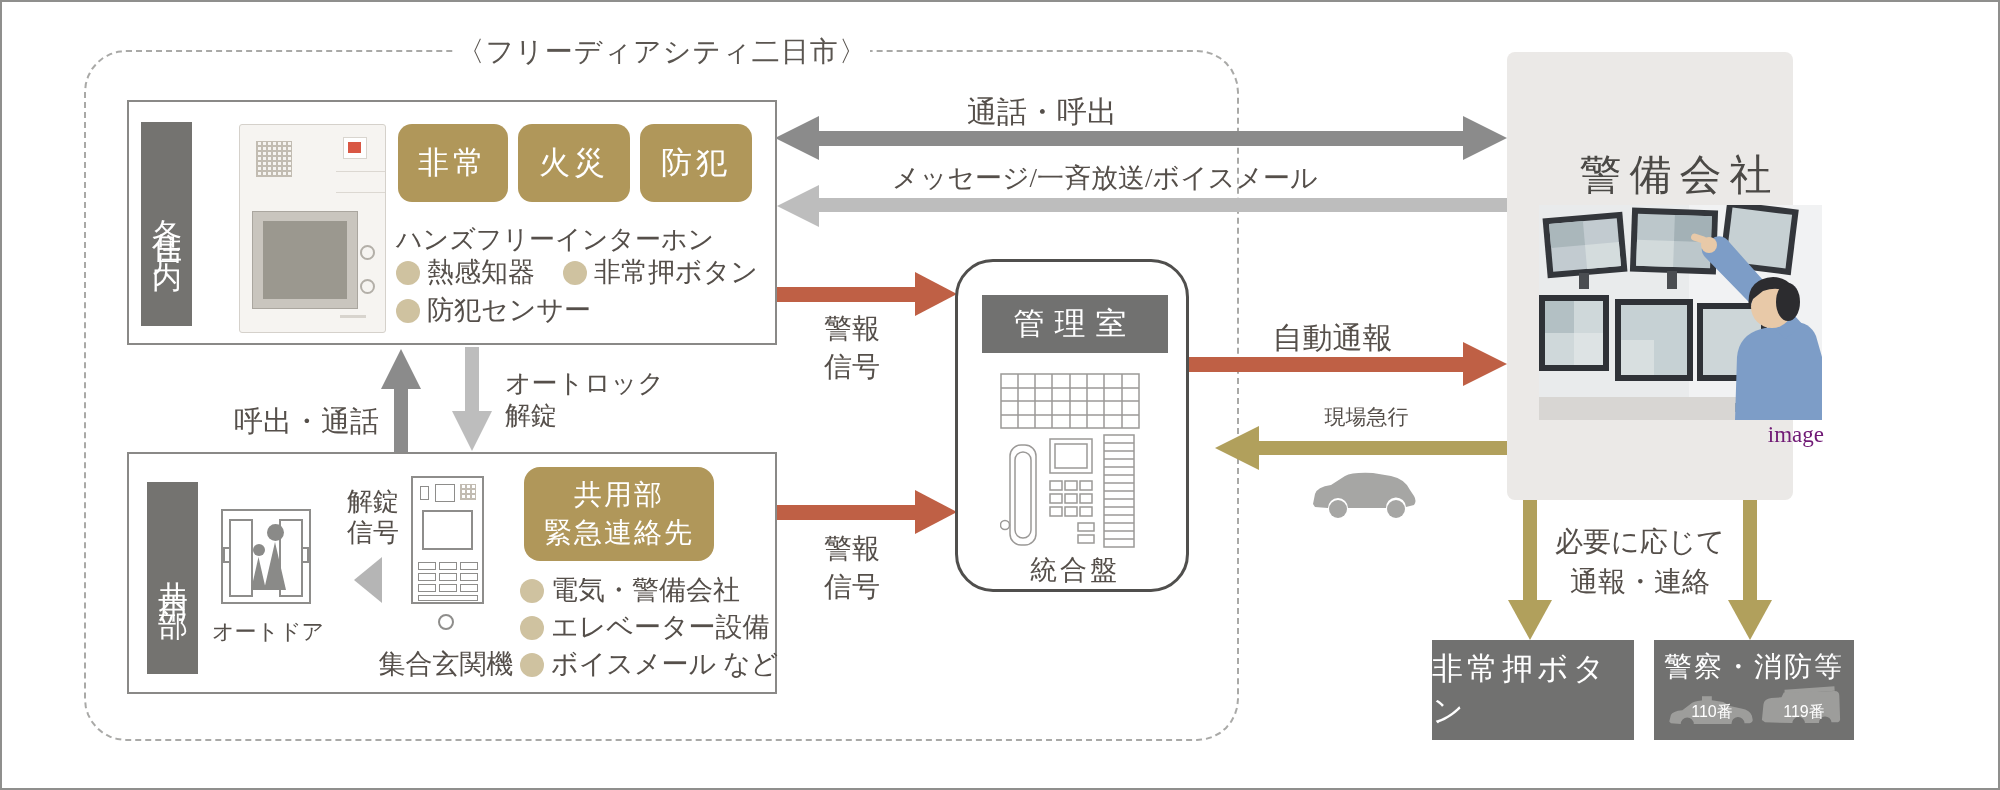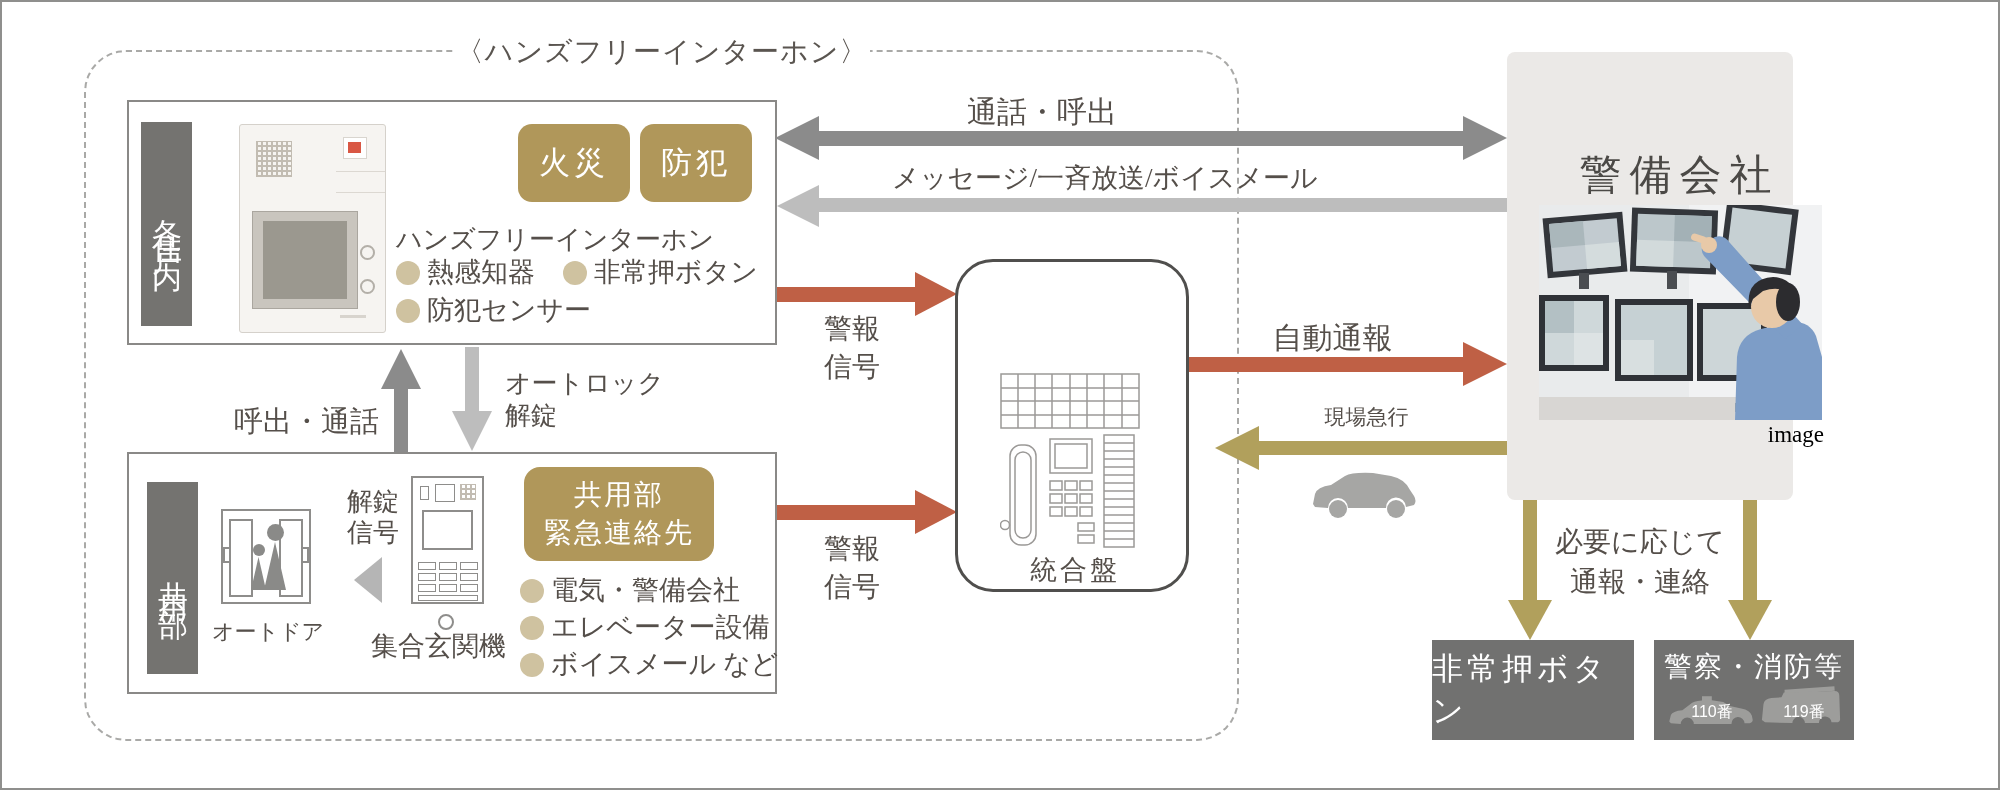--- a/index.html
+++ b/index.html
@@ -35,39 +35,40 @@
   .grid-dots{background-image:repeating-linear-gradient(0deg,#c2bcb2 0 2px,transparent 2px 5px),repeating-linear-gradient(90deg,#c2bcb2 0 2px,transparent 2px 5px);}
   .outline{border:2px solid #8e8d8b;box-sizing:border-box;background:#fff;}
   .outline1{border:1px solid #8e8d8b;box-sizing:border-box;background:#fff;}
 </style>
 </head>
 <body>
 
 <div id="canvas">
 
   <div class="abs dashed-frame"></div>
-  <div class="abs frame-title">〈ハンズフリーインターホン〉</div>
+  <div class="abs frame-title">〈フリーディアシティ二日市〉</div>
 
   <div class="abs wbox" style="left:125px;top:98px;width:650px;height:245px;">
     <div class="abs vlabel" style="left:12px;top:20px;width:51px;height:204px;">各住戸内</div>
 
     <div class="abs interphone" style="left:110px;top:22px;width:145px;height:207px;">
       <div class="abs grid-dots" style="left:16px;top:16px;width:36px;height:36px;"></div>
       <div class="abs" style="left:103px;top:12px;width:22px;height:20px;border:1px solid #d9d5cf;background:#fff;">
         <div class="abs" style="left:4px;top:4px;width:13px;height:11px;background:#d95744;"></div>
       </div>
       <div class="abs" style="left:96px;top:46px;width:49px;height:20px;border-top:1px solid #dcd8d2;border-bottom:1px solid #dcd8d2;"></div>
       <div class="abs" style="left:12px;top:86px;width:104px;height:96px;background:#c9c5be;border:1px solid #aaa69f;">
         <div class="abs" style="left:10px;top:9px;width:84px;height:78px;background:#9b988f;"></div>
       </div>
       <div class="abs" style="left:120px;top:120px;width:15px;height:15px;border:2px solid #b3afa8;border-radius:50%;box-sizing:border-box;"></div>
       <div class="abs" style="left:120px;top:154px;width:15px;height:15px;border:2px solid #b3afa8;border-radius:50%;box-sizing:border-box;"></div>
       <div class="abs" style="left:100px;top:190px;width:26px;height:3px;background:#d8d4ce;"></div>
     </div>
 
+    <div class="abs goldbtn" style="left:269px;top:22px;width:110px;height:78px;">非常</div>
     <div class="abs goldbtn" style="left:389px;top:22px;width:112px;height:78px;">火災</div>
     <div class="abs goldbtn" style="left:511px;top:22px;width:112px;height:78px;">防犯</div>
 
     <div class="abs lbl" style="left:267px;top:120px;font-size:26px;">ハンズフリーインターホン</div>
     <div class="abs feat" style="left:267px;top:152px;"><span class="bullet"></span><span>熱感知器</span></div>
     <div class="abs feat" style="left:434px;top:152px;"><span class="bullet"></span><span>非常押ボタン</span></div>
     <div class="abs feat" style="left:267px;top:190px;"><span class="bullet"></span><span>防犯センサー</span></div>
   </div>
 
   <div class="abs wbox" style="left:125px;top:450px;width:650px;height:242px;">
@@ -101,21 +102,21 @@
       <div class="abs outline1" style="left:47px;top:84px;width:18px;height:8px;"></div>
       <div class="abs outline1" style="left:5px;top:95px;width:18px;height:8px;"></div>
       <div class="abs outline1" style="left:26px;top:95px;width:18px;height:8px;"></div>
       <div class="abs outline1" style="left:47px;top:95px;width:18px;height:8px;"></div>
       <div class="abs outline1" style="left:5px;top:106px;width:18px;height:8px;"></div>
       <div class="abs outline1" style="left:26px;top:106px;width:18px;height:8px;"></div>
       <div class="abs outline1" style="left:47px;top:106px;width:18px;height:8px;"></div>
       <div class="abs outline1" style="left:5px;top:117px;width:60px;height:6px;"></div>
     </div>
     <div class="abs" style="left:309px;top:160px;width:16px;height:16px;border:2px solid #8e8d8b;border-radius:50%;box-sizing:border-box;"></div>
-    <div class="abs lbl" style="left:242px;top:174px;width:150px;text-align:left;font-size:27px;">集合玄関機</div>
+    <div class="abs lbl" style="left:242px;top:192px;width:150px;text-align:center;font-size:27px;">集合玄関機</div>
 
     <div class="abs goldbtn" style="left:395px;top:13px;width:190px;height:94px;border-radius:16px;flex-direction:column;font-size:28px;line-height:38px;letter-spacing:2px;">
       <div>共用部</div>
       <div>緊急連絡先</div>
     </div>
     <div class="abs feat" style="left:391px;top:118px;"><span class="bullet"></span><span>電気・警備会社</span></div>
     <div class="abs feat" style="left:391px;top:155px;"><span class="bullet"></span><span>エレベーター設備</span></div>
     <div class="abs feat" style="left:391px;top:192px;"><span class="bullet"></span><span>ボイスメール など</span></div>
   </div>
 
@@ -147,20 +148,21 @@
   </div>
 
   <div class="abs shaft" style="left:775px;top:503px;width:140px;height:15px;background:#bf6045;"></div>
   <div class="abs tri" style="left:913px;top:488px;border-left:42px solid #bf6045;border-top:22px solid transparent;border-bottom:22px solid transparent;"></div>
   <div class="abs lbl" style="left:791px;top:528px;width:118px;text-align:center;font-size:28px;line-height:38px;">
     <div>警報</div>
     <div>信号</div>
   </div>
 
   <div class="abs roundbox" style="left:953px;top:257px;width:234px;height:333px;">
+    <div class="abs darkhdr" style="left:24px;top:33px;width:186px;height:58px;">管理室</div>
     <svg class="abs" style="left:42px;top:111px;" width="140" height="178" viewBox="0 0 140 178">
       <g stroke="#9b9997" stroke-width="1.5" fill="none">
         <rect x="1" y="1" width="138" height="54"></rect>
         <line x1="18" y1="1" x2="18" y2="55"></line>
           <line x1="35" y1="1" x2="35" y2="55"></line>
           <line x1="52" y1="1" x2="52" y2="55"></line>
           <line x1="70" y1="1" x2="70" y2="55"></line>
           <line x1="87" y1="1" x2="87" y2="55"></line>
           <line x1="104" y1="1" x2="104" y2="55"></line>
           <line x1="122" y1="1" x2="122" y2="55"></line>
@@ -250,21 +252,21 @@
       <rect x="0" y="192" width="283" height="23" fill="#d8d6d3"></rect>
       <rect x="196" y="198" width="64" height="9" fill="#9aa0a4"></rect>
       <path d="M196,215 L198,152 Q200,130 222,124 L250,117 Q270,115 277,131 L283,152 L283,215 Z" fill="#7d9dc7"></path>
       <path d="M246,134 L166,52 Q159,44 167,37 L176,32 Q185,29 191,38 L264,120 Z" fill="#7d9dc7"></path>
       <circle cx="170" cy="40" r="8" fill="#e8c9a8"></circle>
       <rect x="152" y="30" width="16" height="7" rx="3.5" transform="rotate(18 160 33)" fill="#e8c9a8"></rect>
       <circle cx="233" cy="102" r="21" fill="#e8c9a8"></circle>
       <path d="M210,104 Q206,74 234,72 Q260,73 257,106 L250,90 Q242,80 224,86 L214,94 Z" fill="#2c2c2f"></path>
       <ellipse cx="249" cy="97" rx="12" ry="19" fill="#2c2c2f"></ellipse>
     </svg>
-    <div class="abs lbl" style="left:0;top:370px;width:317px;text-align:right;font-size:23px;color:#000000;">image</div>
+    <div class="abs lbl" style="left:0;top:370px;width:317px;text-align:right;font-size:23px;color:#701a75;">image</div>
   </div>
 
   <div class="abs shaft" style="left:1521px;top:498px;width:14px;height:102px;background:#b1a05c;"></div>
   <div class="abs tri" style="left:1506px;top:598px;border-top:40px solid #b1a05c;border-left:22px solid transparent;border-right:22px solid transparent;"></div>
   <div class="abs shaft" style="left:1741px;top:498px;width:14px;height:102px;background:#b1a05c;"></div>
   <div class="abs tri" style="left:1726px;top:598px;border-top:40px solid #b1a05c;border-left:22px solid transparent;border-right:22px solid transparent;"></div>
   <div class="abs lbl" style="left:1543px;top:520px;width:190px;text-align:center;font-size:28px;line-height:40px;">
     <div>必要に応じて</div>
     <div>通報・連絡</div>
   </div>

